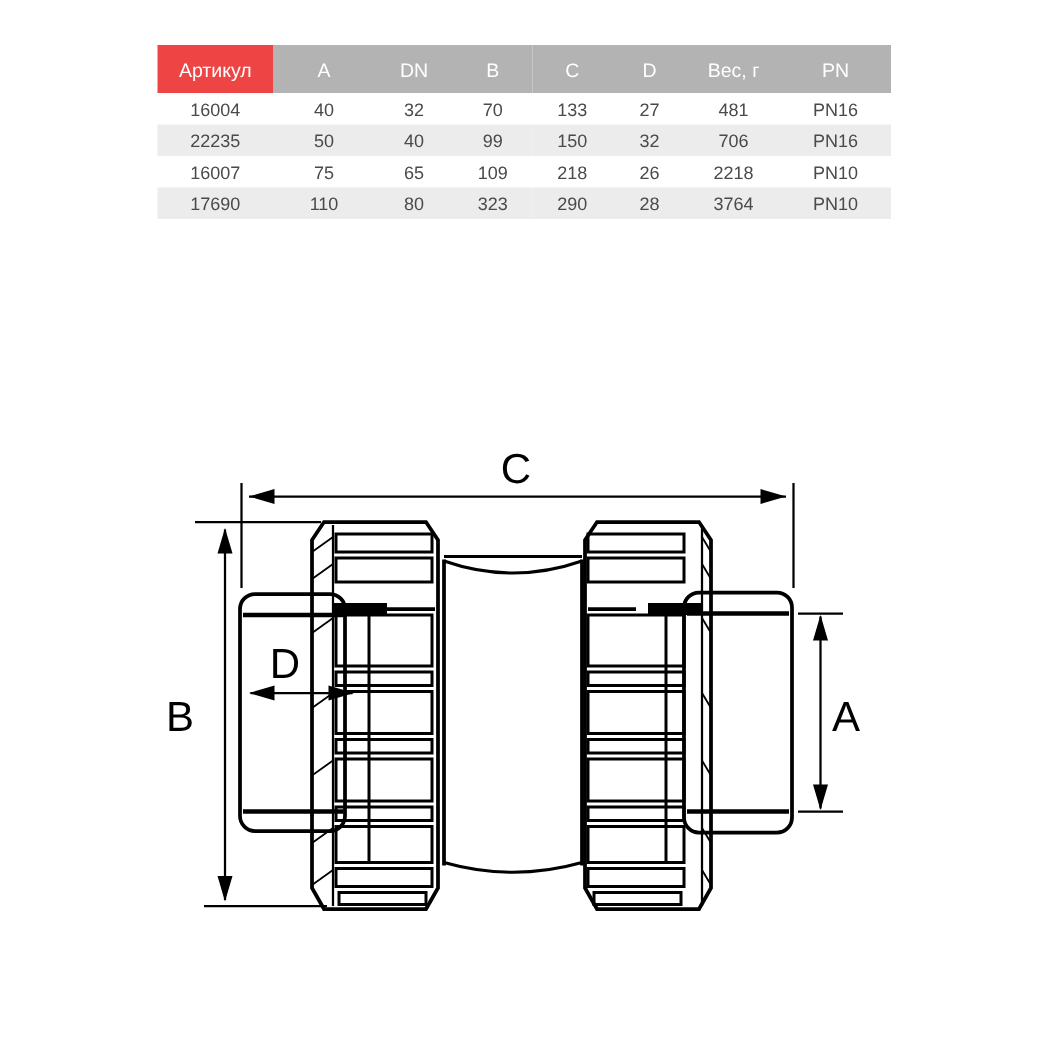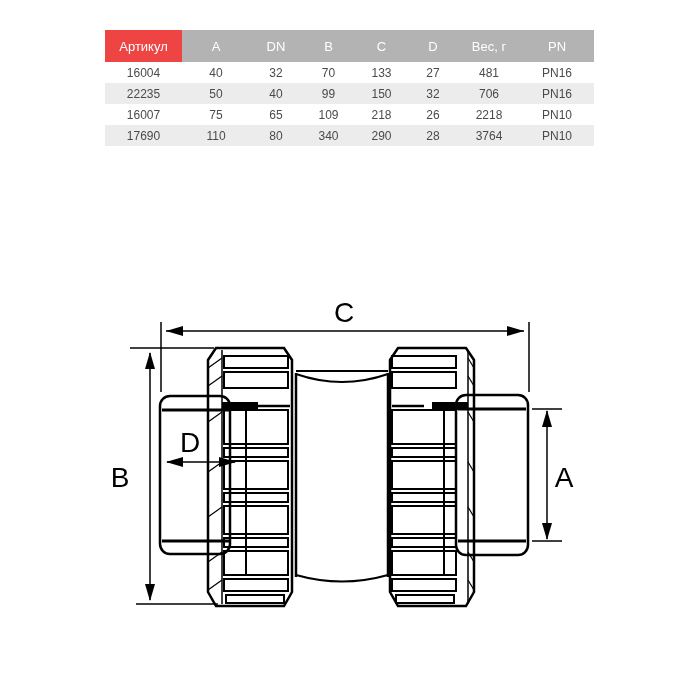--- a/index.html
+++ b/index.html
@@ -82,21 +82,21 @@
         <td>109</td>
         <td>218</td>
         <td>26</td>
         <td>2218</td>
         <td>PN10</td>
       </tr>
       <tr>
         <td>17690</td>
         <td>110</td>
         <td>80</td>
-        <td>340</td>
+        <td>323</td>
         <td>290</td>
         <td>28</td>
         <td>3764</td>
         <td>PN10</td>
       </tr>
     </tbody>
 </table>
 
 <svg class="drawing" width="700" height="700" viewBox="0 0 700 700">
 

